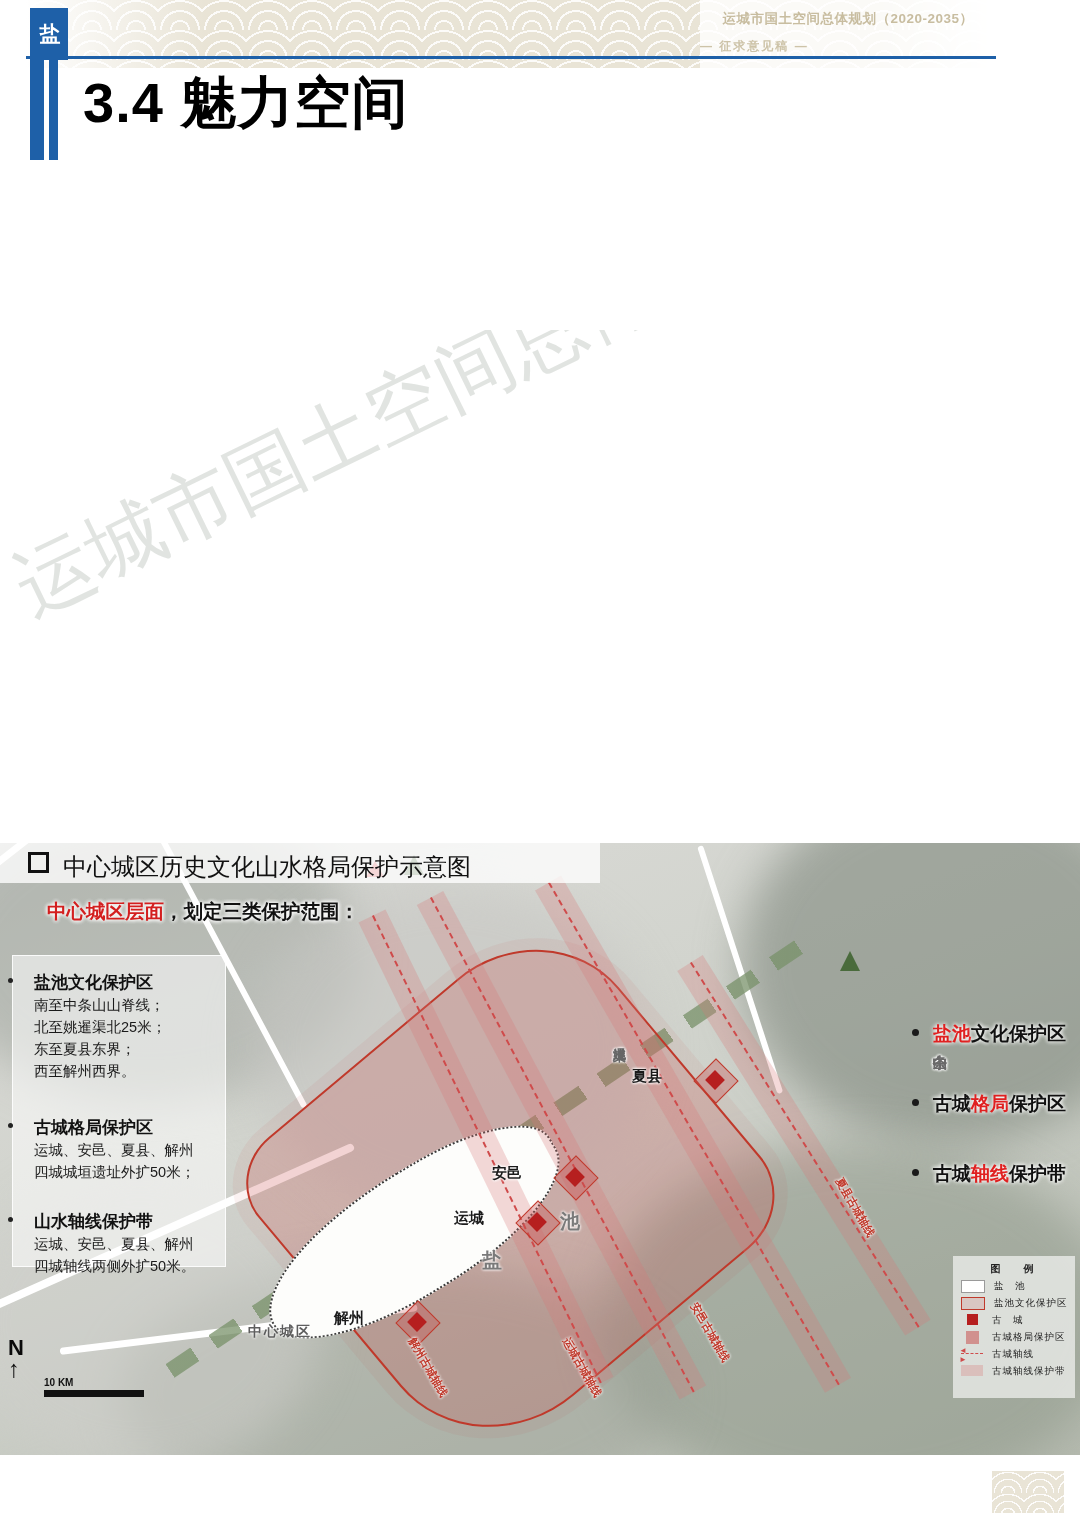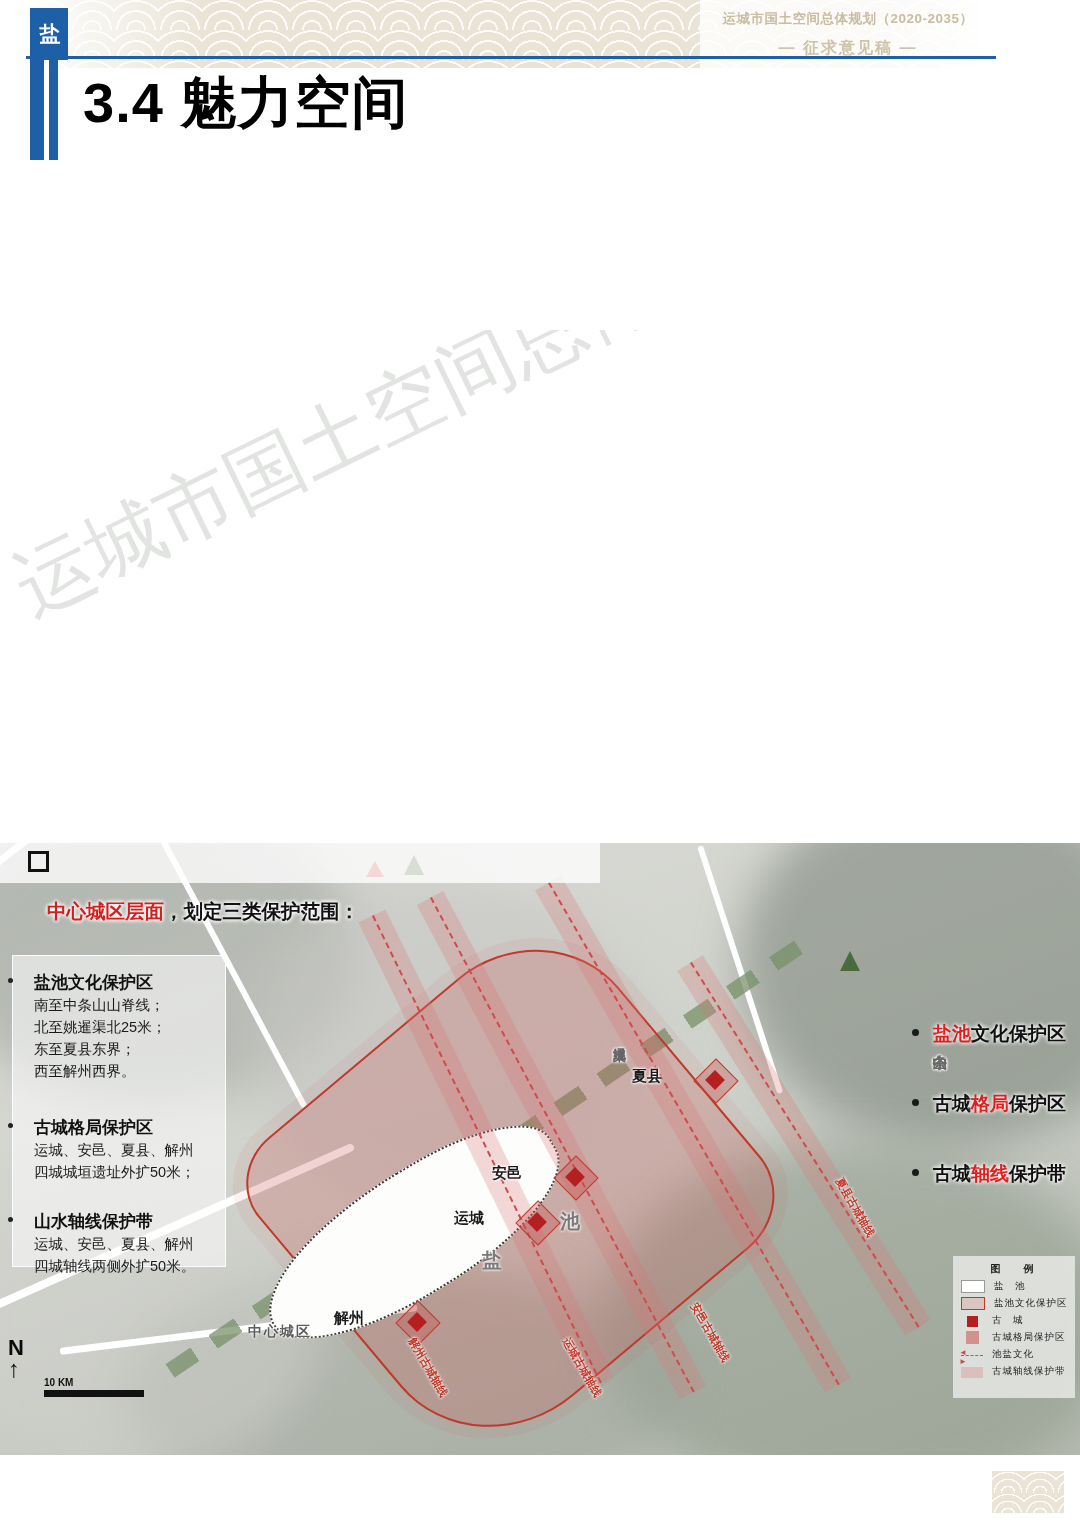--- a/index.html
+++ b/index.html
@@ -27,22 +27,22 @@
     background:linear-gradient(270deg,#ffffff 0%,rgba(255,255,255,0) 100%);}
   .header-text-bg{
     position:absolute;left:700px;top:0;width:296px;height:68px;
     background:rgba(255,255,255,.80);
   }
   .header-line1{
     position:absolute;left:700px;top:10px;width:296px;text-align:center;
     font-size:13.5px;color:#c8bda0;letter-spacing:.5px;font-weight:bold;
   }
   .header-line2{
-    position:absolute;left:700px;top:38px;width:296px;text-align:center;
-    font-size:16px;color:#cdc3a8;letter-spacing:2px;font-weight:bold;
+    position:absolute;left:700px;top:38px;width:296px;
+    font-size:12px;color:#cdc3a8;letter-spacing:2px;font-weight:bold;
   }
 
   
   .logo-badge{
     position:absolute;left:30px;top:8px;width:38px;height:52px;
     background:#1e60a8;color:#ffffff;
     font-size:21px;line-height:52px;text-align:center;font-weight:bold;
     letter-spacing:-2px;
   }
   .rule-blue{
@@ -230,21 +230,21 @@
 
   
   .map-legend{
     position:absolute;left:953px;top:413px;width:122px;height:142px;
     background:rgba(255,255,255,.62);
     font-size:9.5px;color:#222;
   }
   .legend-title{
     text-align:center;font-weight:bold;letter-spacing:10px;padding:6px 0 4px 6px;font-size:10px;
   }
-  .legend-row{display:flex;align-items:flex-end;margin:0 0 4px 8px;}
+  .legend-row{display:flex;align-items:flex-start;margin:0 0 4px 8px;}
   .legend-sw{width:22px;height:11px;margin-right:9px;flex:0 0 auto;}
   .sw-lake{background:#ffffff;border:1px solid #9a9a9a;}
   .sw-salt{background:rgba(205,70,70,.16);border:1px solid #c0392b;}
   .sw-city{background:#b61f1f;width:11px;height:11px;margin-left:6px;margin-right:14px;}
   .sw-gezhu{background:rgba(200,80,80,.55);width:13px;height:13px;margin-left:5px;margin-right:13px;}
   .sw-axis{position:relative;height:11px;}
   .sw-axis::before{content:"";position:absolute;left:0;top:5px;width:100%;border-top:1.5px dashed #cf4b4b;}
   .sw-axis::after{content:"◄     ►";position:absolute;left:-2px;top:-2px;font-size:8px;color:#cf4b4b;letter-spacing:6px;}
   .sw-band{background:rgba(216,120,120,.30);}
   .legend-label{white-space:nowrap;letter-spacing:1px;}
@@ -349,21 +349,21 @@
   <div class="map-label vert" style="left:610px;top:195px;font-size:13px;color:#666;">姚暹渠</div>
   <div class="map-label vert" style="left:930px;top:200px;font-size:15px;color:#6a6a6a;">中条山</div>
   <div class="map-label" style="left:248px;top:480px;font-size:14px;color:#5e5e5e;letter-spacing:2px;">中心城区</div>
   <div class="map-label" style="left:418px;top:1335px;margin-top:-843px;font-size:11px;color:#c0392b;transform:rotate(60deg);transform-origin:left top;">解州古城轴线</div>
   <div class="map-label" style="left:572px;top:1335px;margin-top:-843px;font-size:11px;color:#c0392b;transform:rotate(60deg);transform-origin:left top;">运城古城轴线</div>
   <div class="map-label" style="left:700px;top:1300px;margin-top:-843px;font-size:11px;color:#c0392b;transform:rotate(60deg);transform-origin:left top;">安邑古城轴线</div>
   <div class="map-label" style="left:845px;top:1175px;margin-top:-843px;font-size:11px;color:#c0392b;transform:rotate(60deg);transform-origin:left top;">夏县古城轴线</div>
 
   <div class="fig-caption-bg"></div>
   <div class="fig-caption">
-    <span class="sq"></span>
+    <span class="sq"></span><span>中心城区历史文化山水格局保护示意图</span>
   </div>
   <div class="fig-sub">
     <span class="hl">中心城区层面</span><span>，划定三类保护范围：</span>
   </div>
 
   <div class="info-box"></div>
 
   <div class="info-item" style="top:128px;">
     <span class="bullet"></span>
     <div class="ih">盐池文化保护区</div>
@@ -410,21 +410,21 @@
     <div class="legend-row">
       <span class="legend-sw sw-city"></span>
       <span class="legend-label">古　城</span>
     </div>
     <div class="legend-row">
       <span class="legend-sw sw-gezhu"></span>
       <span class="legend-label">古城格局保护区</span>
     </div>
     <div class="legend-row">
       <span class="legend-sw sw-axis"></span>
-      <span class="legend-label">池盐文化</span>
+      <span class="legend-label">古城轴线</span>
     </div>
     <div class="legend-row">
       <span class="legend-sw sw-band"></span>
       <span class="legend-label">古城轴线保护带</span>
     </div>
   </div>
 
   <div class="north">
     <div class="nletter">N</div>
     <div class="narrow">↑</div>

